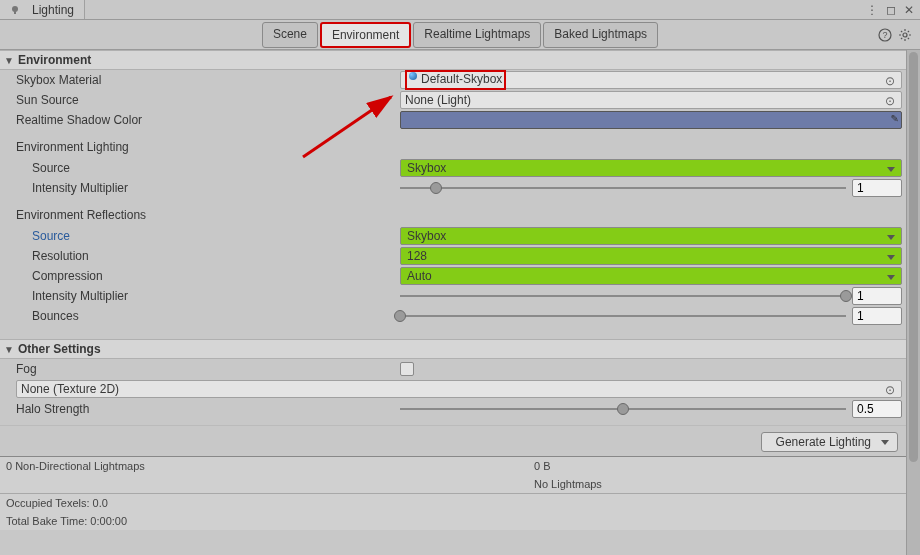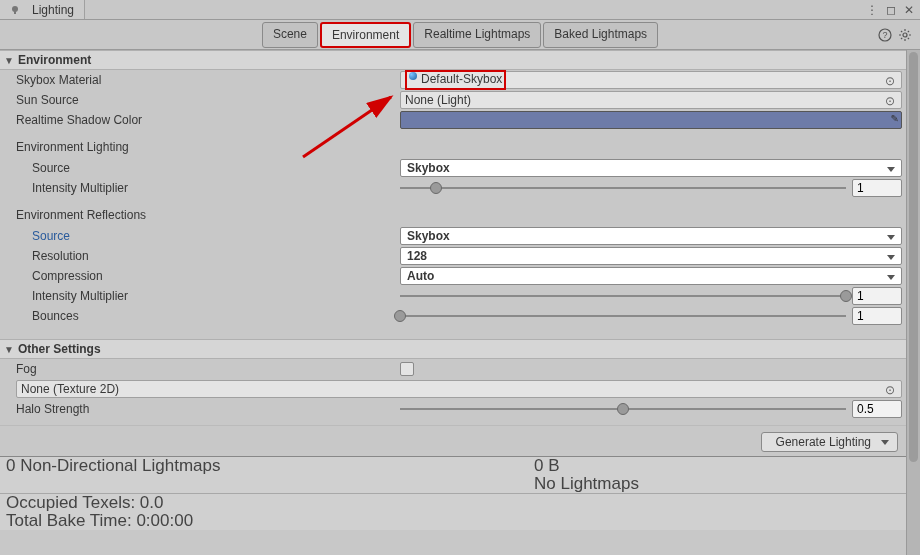--- a/index.html
+++ b/index.html
@@ -41,41 +41,41 @@
   .object-field { height: 18px; background: #e4e4e4; border: 1px solid #a0a0a0; border-radius: 2px; display: flex; align-items: center; padding: 0 4px; position: relative; width: 100%; }
   .object-field .dot { width: 8px; height: 8px; border-radius: 50%; background: radial-gradient(circle at 30% 30%, #7fc5ff, #1a5fa0); margin-right: 4px; }
   .object-field .picker { position: absolute; right: 4px; top: 2px; width: 12px; height: 12px; }
   .object-field .picker::before { content: "⊙"; color: #666; font-size: 12px; line-height: 12px; }
   
   
   .color-field { height: 18px; background: #6d7ba8; border: 1px solid #555; border-radius: 2px; width: 100%; position: relative; }
   .color-field .eyedrop { position: absolute; right: 2px; top: 1px; color: #333; font-size: 10px; }
   
   
-  .dropdown { height: 18px; background: #ffffff; border: 1px solid #8a8a8a; border-radius: 2px; display: flex; align-items: center; padding: 0 6px; width: 100%; position: relative; font-weight: bold; }
+  .dropdown { height: 18px; background: #84cc16; border: 1px solid #8a8a8a; border-radius: 2px; display: flex; align-items: center; padding: 0 6px; width: 100%; position: relative; }
   .dropdown::after { content: ""; position: absolute; right: 6px; top: 7px; border-left: 4px solid transparent; border-right: 4px solid transparent; border-top: 5px solid #555; }
   
   
   .slider-combo { display: flex; align-items: center; width: 100%; gap: 6px; }
   .slider { flex: 1; height: 18px; position: relative; }
   .slider-track { position: absolute; left: 0; right: 0; top: 8px; height: 2px; background: #8a8a8a; }
   .slider-thumb { position: absolute; top: 3px; width: 12px; height: 12px; background: #9a9a9a; border-radius: 50%; border: 1px solid #6a6a6a; margin-left: -6px; }
   .num-input { width: 50px; height: 18px; background: #f2f2f2; border: 1px solid #8a8a8a; border-radius: 2px; padding: 0 4px; font-size: 12px; }
   
   
   .checkbox { width: 14px; height: 14px; background: #e4e4e4; border: 1px solid #8a8a8a; border-radius: 2px; }
   
   
   .gen-row { display: flex; justify-content: flex-end; padding: 6px 8px 4px 4px; border-top: 1px solid #bbb; }
   .gen-btn { height: 20px; padding: 0 26px 0 14px; background: #e0e0e0; border: 1px solid #8a8a8a; border-radius: 3px; position: relative; font-size: 12px; display: flex; align-items: center; }
   .gen-btn::after { content: ""; position: absolute; right: 8px; top: 7px; border-left: 4px solid transparent; border-right: 4px solid transparent; border-top: 5px solid #555; }
   
   
   .status-box { border-top: 1px solid #888; background: #d0d0d0; padding: 0; }
-  .status-row { display: flex; height: 18px; align-items: center; padding: 0 6px; font-size: 17px; color: #444; }
+  .status-row { display: flex; height: 18px; align-items: center; padding: 0 6px; font-size: 11px; color: #444; }
   .status-row.split span:first-child { width: 480px; }
   .status-row.split span:last-child { flex: 1; padding-left: 48px; }
   .status-divider { height: 1px; background: #a8a8a8; }
   
   
   .arrow { position: absolute; z-index: 50; pointer-events: none; }
   
   
   .skybox-highlight { border: 2px solid #d00000; padding: 0 2px; height: 20px; display: inline-flex; align-items: flex-start; }
   

